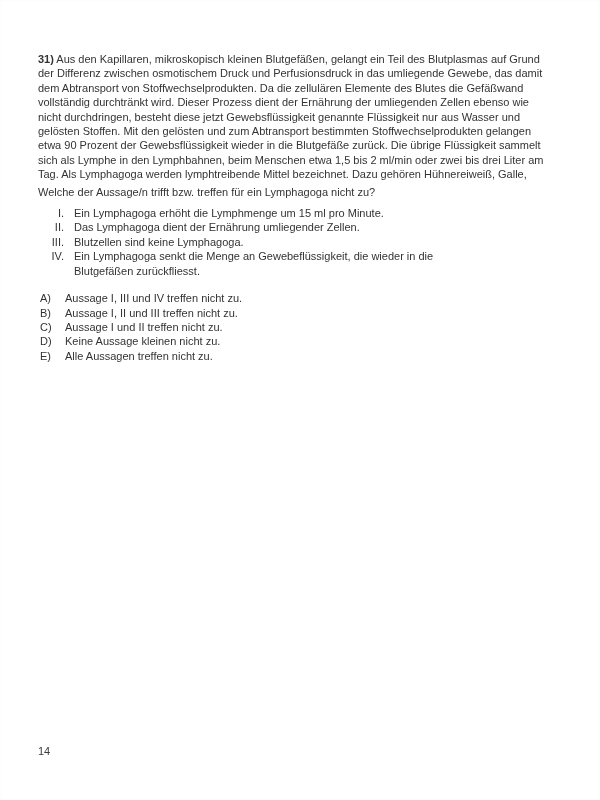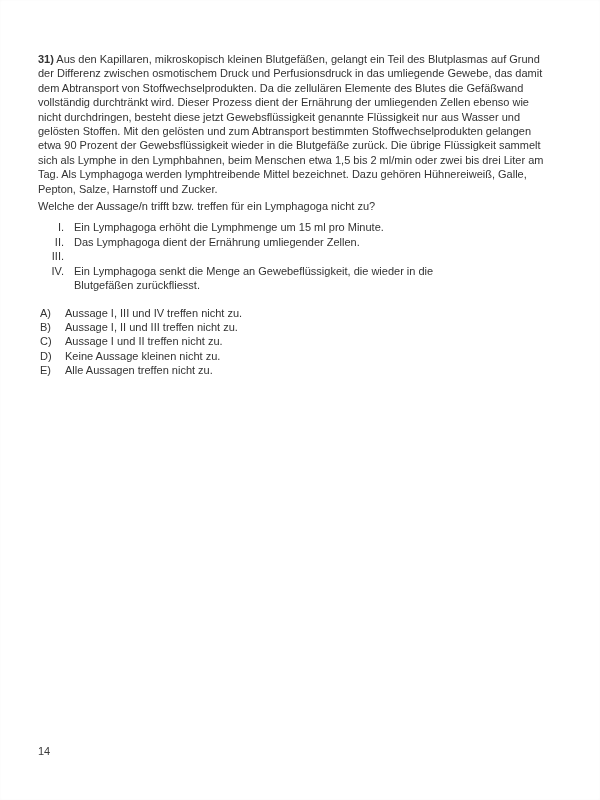--- a/index.html
+++ b/index.html
@@ -81,36 +81,36 @@
     <div>
       <div class="para-line"><span class="qnum">31)</span><span> Aus den Kapillaren, mikroskopisch kleinen Blutgefäßen, gelangt ein Teil des Blutplasmas auf Grund</span></div>
       <div class="para-line">der Differenz zwischen osmotischem Druck und Perfusionsdruck in das umliegende Gewebe, das damit</div>
       <div class="para-line">dem Abtransport von Stoffwechselprodukten. Da die zellulären Elemente des Blutes die Gefäßwand</div>
       <div class="para-line">vollständig durchtränkt wird. Dieser Prozess dient der Ernährung der umliegenden Zellen ebenso wie</div>
       <div class="para-line">nicht durchdringen, besteht diese jetzt Gewebsflüssigkeit genannte Flüssigkeit nur aus Wasser und</div>
       <div class="para-line">gelösten Stoffen. Mit den gelösten und zum Abtransport bestimmten Stoffwechselprodukten gelangen</div>
       <div class="para-line">etwa 90 Prozent der Gewebsflüssigkeit wieder in die Blutgefäße zurück. Die übrige Flüssigkeit sammelt</div>
       <div class="para-line">sich als Lymphe in den Lymphbahnen, beim Menschen etwa 1,5 bis 2 ml/min oder zwei bis drei Liter am</div>
       <div class="para-line">Tag. Als Lymphagoga werden lymphtreibende Mittel bezeichnet. Dazu gehören Hühnereiweiß, Galle,</div>
-      <div class="para-line">Pepton, Salze, Harnstoff und Zucker.</div>
     </div>
 
     <div class="prompt">Welche der Aussage/n trifft bzw. treffen für ein Lymphagoga nicht zu?</div>
 
     <div class="statements">
       <div class="statement-row">
         <div class="statement-num">I.</div>
         <div class="statement-text">Ein Lymphagoga erhöht die Lymphmenge um 15 ml pro Minute.</div>
       </div>
       <div class="statement-row">
         <div class="statement-num">II.</div>
         <div class="statement-text">Das Lymphagoga dient der Ernährung umliegender Zellen.</div>
       </div>
       <div class="statement-row">
         <div class="statement-num">III.</div>
+        <div class="statement-text">Blutzellen sind keine Lymphagoga.</div>
       </div>
       <div class="statement-row">
         <div class="statement-num">IV.</div>
         <div class="statement-text">
           <div>Ein Lymphagoga senkt die Menge an Gewebeflüssigkeit, die wieder in die</div>
           <div>Blutgefäßen zurückfliesst.</div>
         </div>
       </div>
     </div>
 

